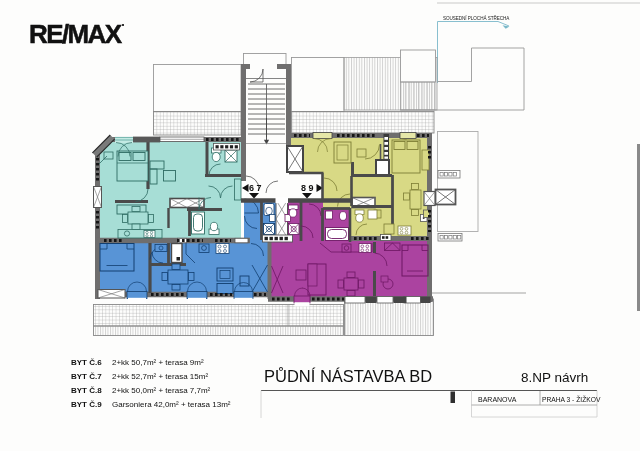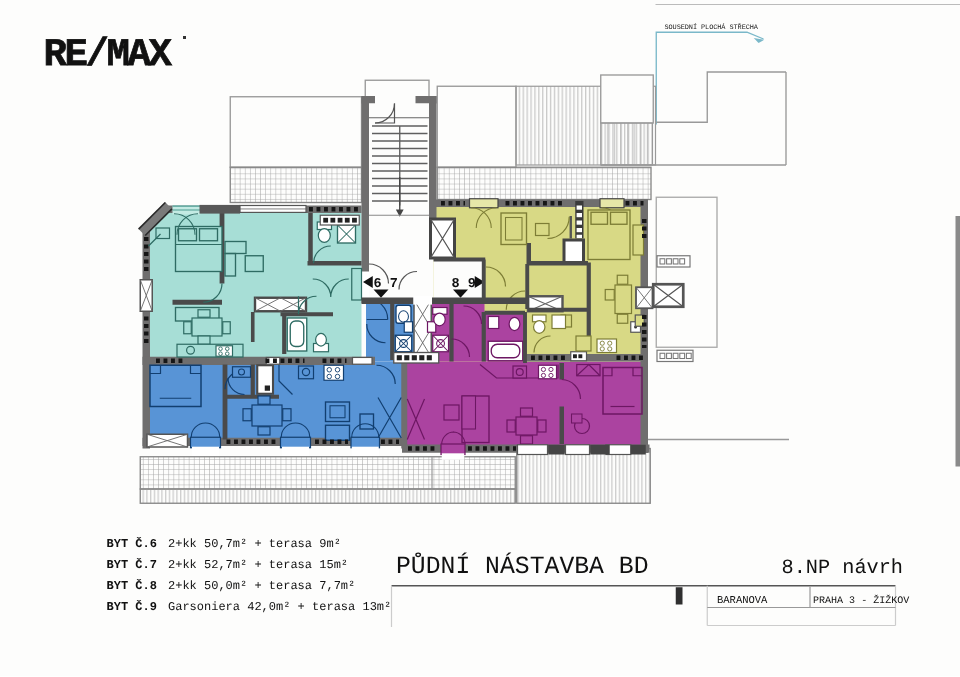--- a/index.html
+++ b/index.html
@@ -1,17 +1,17 @@
 <!DOCTYPE html>
 <html><head>
 <meta charset="utf-8">
 <style>
   html,body{margin:0;padding:0;background:#fff;}
   #page{position:relative;width:640px;height:451px;background:#fdfdfc;overflow:hidden;
-        font-family:Liberation Mono, monospace;}
+        font-family:Liberation Sans, sans-serif;}
   svg{position:absolute;left:0;top:0;}
 </style>
 </head>
 <body>
 <div id="page">
 <svg width="640" height="451" viewBox="0 0 640 451">
 <defs>
   <pattern id="grid" width="3.4" height="3.4" patternUnits="userSpaceOnUse">
     <path d="M0 0H3.4M0 0V3.4" stroke="#a2a2a2" stroke-width="0.62" fill="none"></path>
   </pattern>

